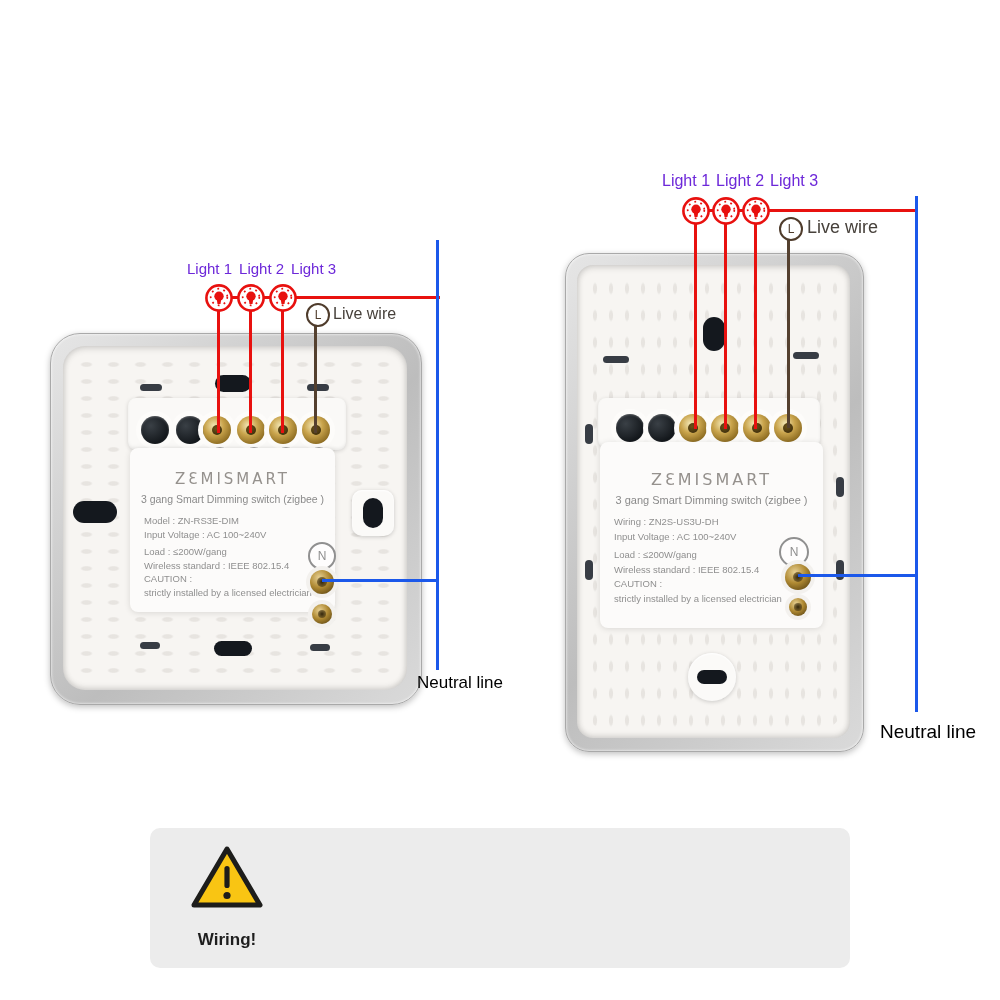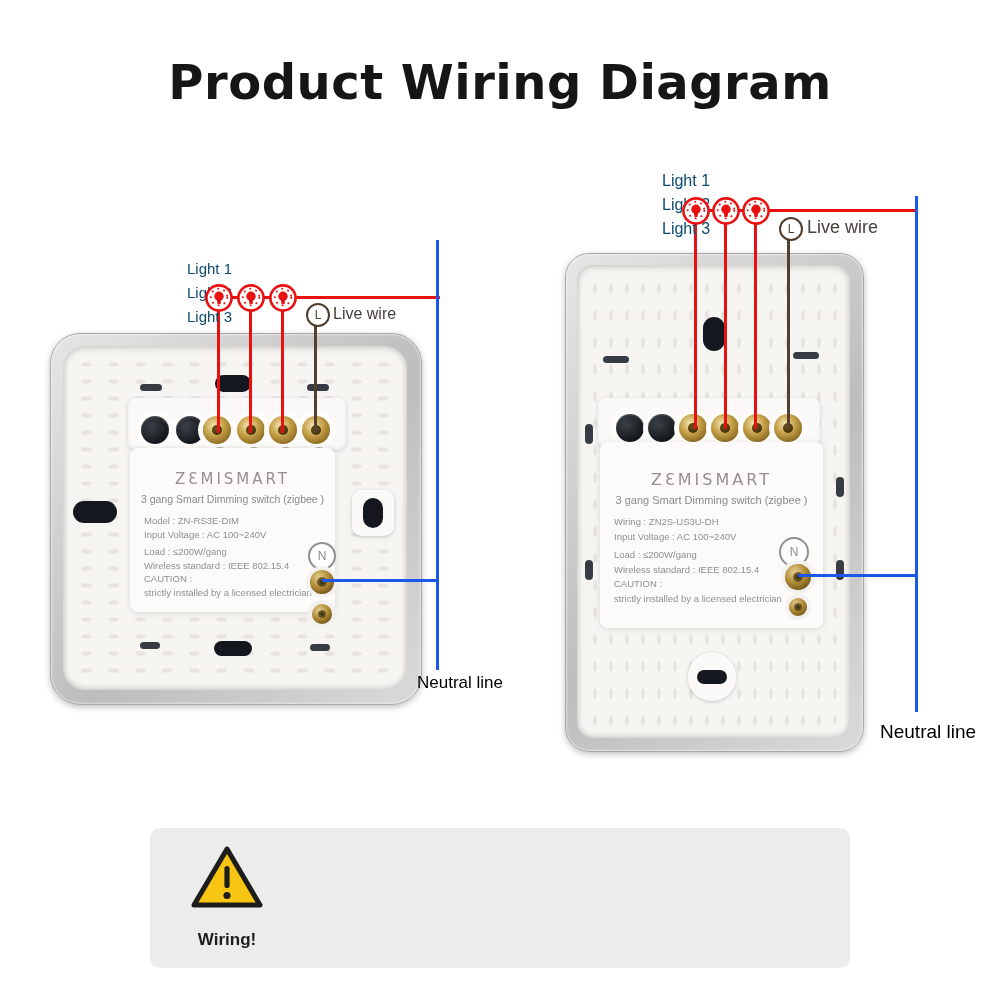--- a/index.html
+++ b/index.html
@@ -67,42 +67,41 @@
          box-shadow:0 0 0 4px #f3f1ee, 0 1px 2px rgba(0,0,0,.35);}
   .screw::after{content:"";position:absolute;left:30%;top:30%;width:40%;height:40%;border-radius:50%;
                 background:radial-gradient(circle,#33260b,#55411460);}
 
   
   .wire-red{background:#e8110f;z-index:6;}
   .wire-brown{background:#54402f;z-index:6;}
   .wire-blue{background:#1b58ea;z-index:6;}
 
   
-  .lights-row{display:flex;color:#0c4a6e;z-index:7;white-space:nowrap;flex-direction:column;}
+  .lights-row{display:flex;color:#6d28d9;z-index:7;white-space:nowrap;}
   .lights-row span{display:inline-block;}
   .lights-eu{left:187px;top:260px;font-size:15px;gap:7px;}
   .lights-us{left:662px;top:172px;font-size:16px;gap:6px;}
   .bulb{z-index:7;}
   .livec{border:2.5px solid #4f3c2c;border-radius:50%;color:#4f3c2c;display:flex;align-items:center;
          justify-content:center;background:#fff;z-index:7;font-weight:500;}
   .live-label{color:#47413b;z-index:7;white-space:nowrap;}
   .neutral-label{color:#000000;z-index:7;white-space:nowrap;}
 
   
   .cbox{left:150px;top:828px;width:700px;height:140px;background:#ececec;border-radius:10px;}
   .clabel{left:175px;top:930px;width:104px;text-align:center;font-size:17px;font-weight:700;color:#1e1e1e;}
   .ctext{left:320px;top:834px;width:522px;color:#55565a;font-size:20px;line-height:1.32;}
   .ctext p{margin:0 0 13px 0;}
 </style>
 </head>
 <body>
 
 <div id="canvas">
 
-  <div class="abs title">Product Wiring Diagram</div>
 
   <div class="abs frame frame-eu"></div>
   <div class="abs plate plate-eu"></div>
 
   <div class="abs oval" style="left:215px;top:375px;width:36px;height:17px;"></div>
   <div class="abs slot" style="left:140px;top:384px;width:22px;height:7px;"></div>
   <div class="abs slot" style="left:307px;top:384px;width:22px;height:7px;"></div>
   <div class="abs oval" style="left:73px;top:501px;width:44px;height:22px;"></div>
   <div class="abs pad" style="left:352px;top:490px;width:42px;height:46px;border-radius:10px;"></div>
   <div class="abs oval" style="left:363px;top:498px;width:20px;height:30px;"></div>

